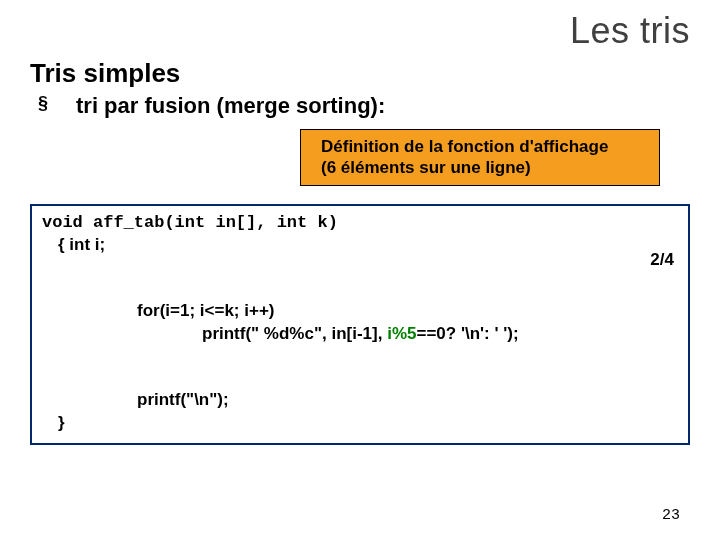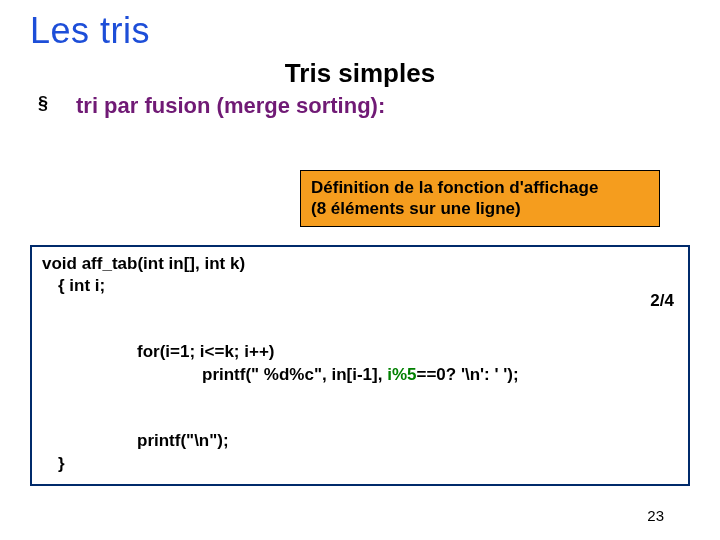--- a/index.html
+++ b/index.html
@@ -1,50 +1,50 @@
 <!DOCTYPE html>
 <html><head>
 <meta charset="utf-8">
 <style>
   * { box-sizing: border-box; margin: 0; padding: 0; }
   html, body { width: 720px; height: 540px; font-family: Arial, Helvetica, sans-serif; background: #fff; color: #000; }
   .slide { width: 720px; height: 540px; position: relative; padding: 10px 30px 20px 30px; }
-  .title { font-size: 36px; font-weight: 400; text-align: left; color: #1d4ed8; margin-top: 0; letter-spacing: 0.5px; }
-  .subtitle { font-size: 26px; font-weight: bold; text-align: center; color: #000; margin-top: 6px; }
+  .title { font-size: 36px; font-weight: 400; text-align: right; color: #404040; margin-top: 0; letter-spacing: 0.5px; }
+  .subtitle { font-size: 26px; font-weight: bold; color: #000; margin-top: 6px; }
   .bullet-row { display: flex; align-items: flex-start; margin-top: 4px; padding-left: 8px; }
   .bullet { font-size: 18px; font-weight: bold; color: #000; width: 38px; }
-  .bullet-text { font-size: 22px; font-weight: bold; color: #701a75; }
+  .bullet-text { font-size: 22px; font-weight: bold; color: #000000; }
   .annot-wrap { display: flex; justify-content: flex-end; padding-right: 30px; margin-top: 10px; }
-  .annot { background: #f59d1e; border: 1px solid #000; padding: 6px 10px; font-size: 17px; font-weight: bold; line-height: 1.25; width: 360px; margin-top: 41px; }
+  .annot { background: #f59d1e; border: 1px solid #000; padding: 6px 20px; font-size: 17px; font-weight: bold; line-height: 1.25; width: 360px; }
   .code-box { border: 2px solid #002a6b; margin-top: 18px; padding: 6px 10px 8px 10px; width: 660px; font-size: 17px; font-weight: bold; line-height: 1.35; position: relative; }
   .code-box .page { position: absolute; top: 6px; right: 14px; font-size: 17px; font-weight: bold; margin-top: 37px; }
-  .code-l0 { padding-left: 0; }
+  .code-l0 { padding-left: 0; font-family: Liberation Mono, monospace; }
   .code-l1 { padding-left: 16px; }
   .code-l2 { padding-left: 95px; margin-top: 43px; }
   .code-l3 { padding-left: 160px; }
   .green { color: #008000; margin-top: 44px; }
-  .slide-num { position: absolute; right: 56px; bottom: 16px; font-size: 15px; }
+  .slide-num { position: absolute; right: 40px; bottom: 16px; font-size: 15px; font-family: Liberation Mono, monospace; }
 </style>
 </head>
 <body>
 
 <div class="slide">
 
   <div class="title">Les tris</div>
   <div class="subtitle">Tris simples</div>
 
   <div class="bullet-row">
     <div class="bullet">§</div>
     <div class="bullet-text">tri par fusion (merge sorting):</div>
   </div>
 
   <div class="annot-wrap">
     <div class="annot">
       <div>Définition de la fonction d'affichage</div>
-      <div>(8 éléments sur une ligne)</div>
+      <div>(6 éléments sur une ligne)</div>
     </div>
   </div>
 
   <div class="code-box">
     <div class="page">2/4</div>
     <div class="code-l0">void aff_tab(int in[], int k)</div>
     <div class="code-l1"> {  int i;</div>
     <div class="code-l2">for(i=1; i&lt;=k; i++)</div>
     <div class="code-l3">
       <span>printf(" %d%c", in[i-1], </span><span class="green">i%5</span><span>==0? '\n': ' ');</span>

